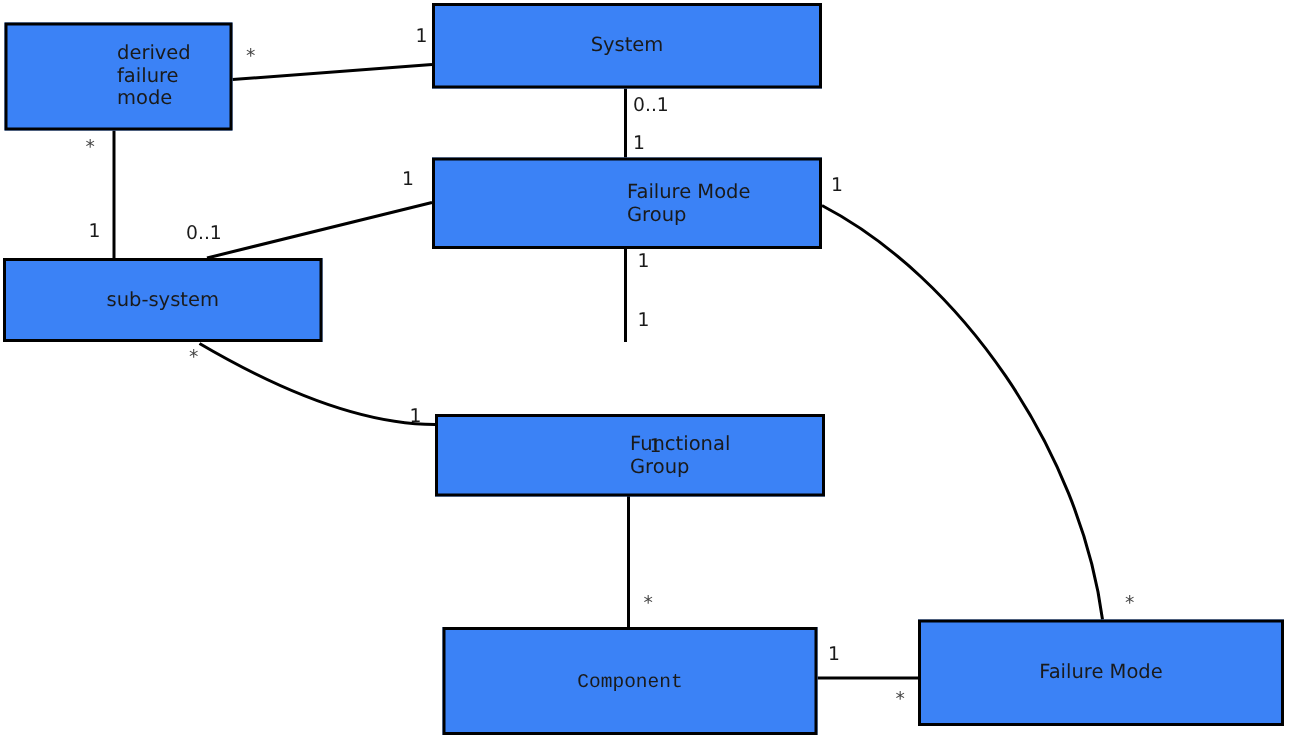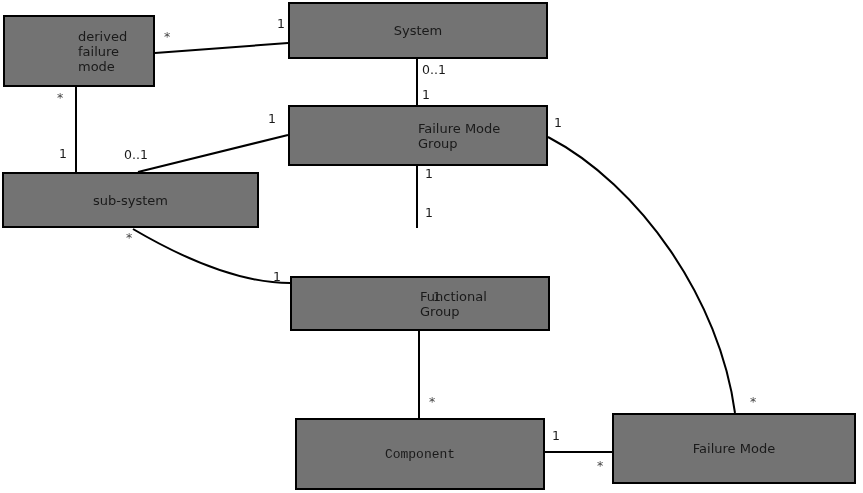--- a/index.html
+++ b/index.html
@@ -19,21 +19,21 @@
     position: absolute;
     left: 0;
     top: 0;
     width: 863px;
     height: 493px;
   }
   .uml-box {
     position: absolute;
     box-sizing: border-box;
     border: 2px solid #000000;
-    background: #737373;
+    background: #3b82f6;
     display: flex;
     align-items: center;
     justify-content: center;
   }
   .uml-box-label {
     font-size: 13px;
     color: #1a1a1a;
     line-height: 15px;
     text-align: left;
     white-space: pre-line;
@@ -78,21 +78,21 @@
 failure
 mode</div>
       </div>
       <div class="uml-box" style="left: 288px; top: 2px; width: 260px; height: 57px;">
         <div class="uml-box-label">System</div>
       </div>
       <div class="uml-box" style="left: 288px; top: 105px; width: 260px; height: 61px;">
         <div class="uml-box-label" style="position: absolute; left: 128px; top: 50%; transform: translateY(-50%);">Failure Mode
 Group</div>
       </div>
-      <div class="uml-box" style="left: 2px; top: 172px; width: 257px; height: 56px;">
+      <div class="uml-box" style="left: 2px; top: 172px; width: 213px; height: 56px;">
         <div class="uml-box-label">sub-system</div>
       </div>
       <div class="uml-box" style="left: 290px; top: 228px; width: 260px; height: 55px; margin-top: 48px;">
         <div class="uml-box-label" style="position: absolute; left: 128px; top: 50%; transform: translateY(-50%);">Functional
 Group</div>
       </div>
       <div class="uml-box" style="left: 295px; top: 418px; width: 250px; height: 72px; font-family: Liberation Mono, monospace;">
         <div class="uml-box-label">Component</div>
       </div>
       <div class="uml-box" style="left: 612px; top: 413px; width: 244px; height: 71px;">

